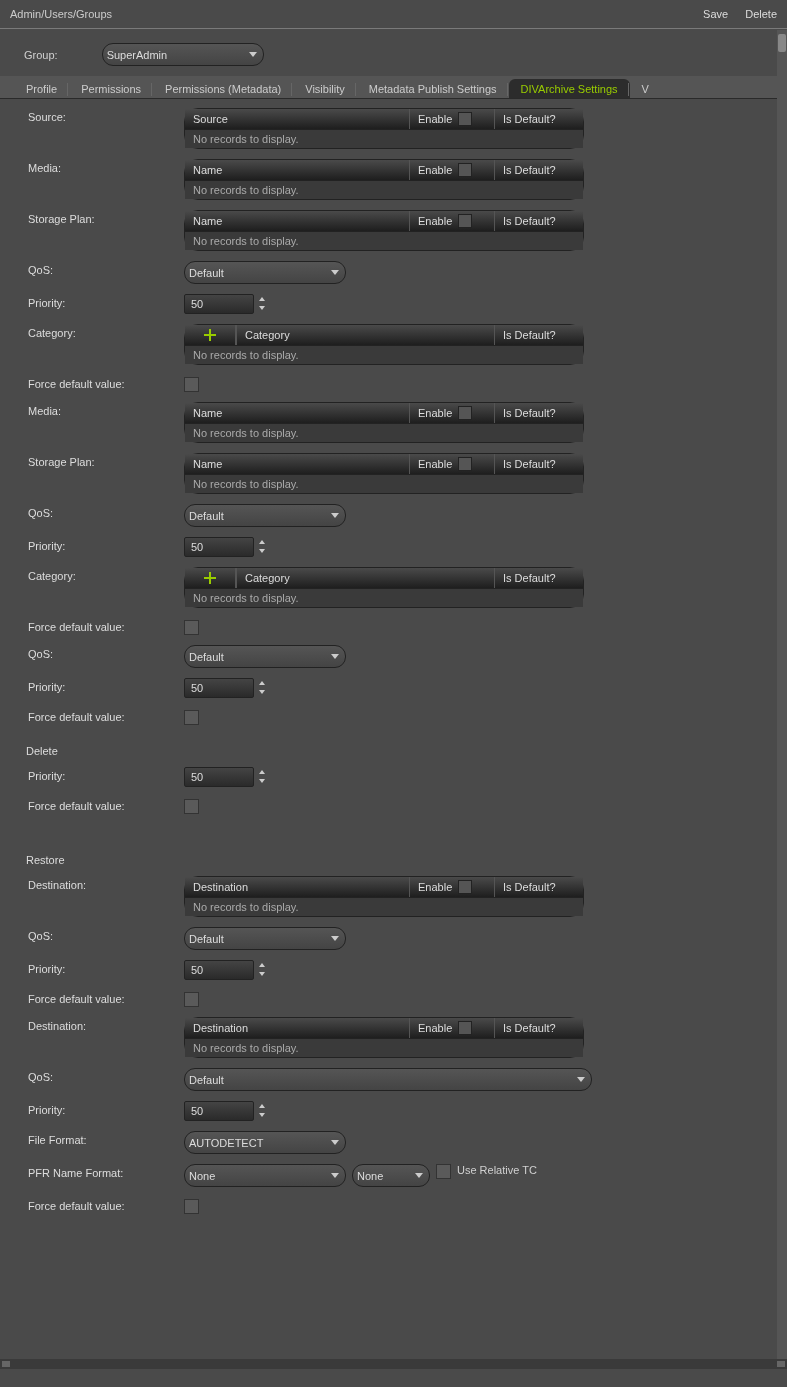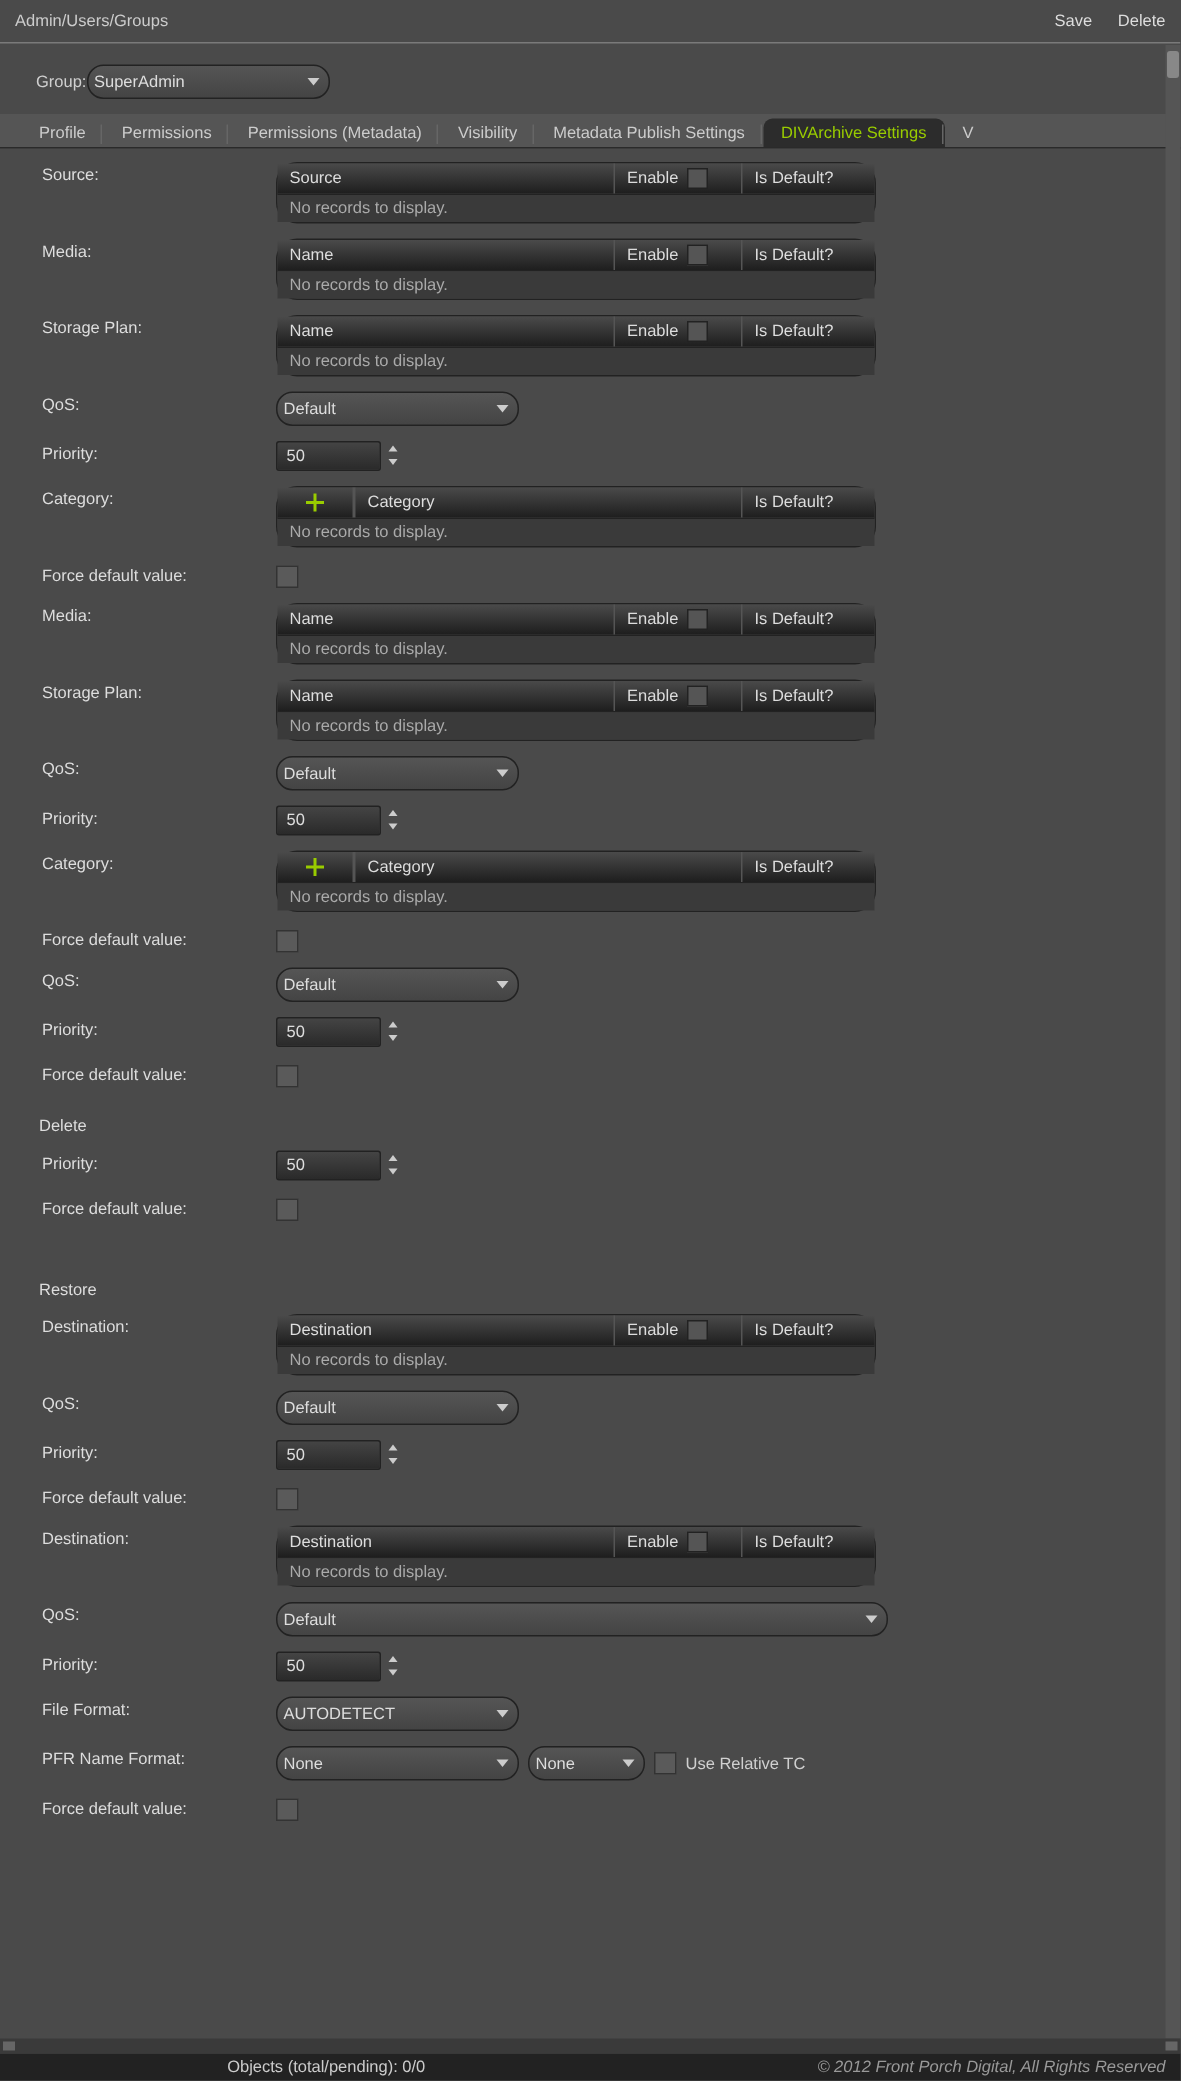--- a/index.html
+++ b/index.html
@@ -1,19 +1,19 @@
 <!DOCTYPE html>
 <html><head>
 <meta charset="utf-8">
 <style>
 html,body{margin:0;padding:0;background:#4a4a4a;font-family:Verdana,Arial,sans-serif;font-size:11px;color:#d0d0d0;width:787px;height:1387px;overflow:hidden}
 .top{height:28px;line-height:28px;padding:0 10px;border-bottom:1px solid #7a7a7a;display:flex;justify-content:space-between}
 .top .title{color:#ccc}
 .top .actions span{margin-left:14px;color:#ddd;cursor:pointer}
-.grp{padding:14px 0 10px 24px;display:flex;align-items:center;}
+.grp{padding:14px 0 10px 24px;display:flex;align-items:center;gap:44px}
 .sel{background:linear-gradient(#555,#444);border:1px solid #222;color:#ddd;height:21px;width:152px;padding:0 4px;border-radius:11px;position:relative;display:inline-flex;align-items:center}
 .sel:after{content:"";position:absolute;right:6px;top:8px;border-left:4px solid transparent;border-right:4px solid transparent;border-top:5px solid #ccc}
 .tabs{display:flex;background:#555;border-bottom:1px solid #2a2a2a;height:22px;align-items:flex-end;padding-left:14px;overflow:hidden}
 .tab{padding:4px 12px 3px;color:#ccc;font-size:11px;cursor:pointer;border-top-left-radius:6px;border-top-right-radius:6px;white-space:nowrap;position:relative}
 .tab.sep:before{content:"";position:absolute;left:-2px;top:4px;bottom:2px;width:1px;background:#666}
 .tab.active{background:#2c2c2c;color:#9c0}
 .content{position:absolute;top:108px;bottom:28px;left:0;right:10px;overflow-y:auto;overflow-x:auto;padding:0 0 0 28px}
 .section-h{color:#ddd;margin:18px 0 10px -2px;font-size:11px}
 .row{display:flex;align-items:flex-start;margin-bottom:10px}
 .lbl{width:156px;padding-top:3px;color:#ddd;font-size:11px}
@@ -30,21 +30,21 @@
 .sel-m{width:230px}
 .num{width:56px;height:18px;background:linear-gradient(#444,#2a2a2a);border:1px solid #222;color:#ddd;padding:0 6px;display:inline-flex;align-items:center;border-radius:2px}
 .spin{display:inline-flex;flex-direction:column;margin-left:2px}
 .spin span{width:12px;height:9px;display:flex;align-items:center;justify-content:center;cursor:pointer}
 .spin span:before{content:"";border-left:3px solid transparent;border-right:3px solid transparent}
 .spin .up:before{border-bottom:4px solid #ccc}
 .spin .dn:before{border-top:4px solid #ccc}
 .plus{width:34px;display:flex;align-items:center;justify-content:center;border-right:1px solid #555}
 .plus svg{width:14px;height:14px}
 .chk{width:13px;height:13px;background:#5a5a5a;border:1px solid #333;display:inline-block;margin-top:2px}
-.inline{display:inline-flex;align-items:center;gap:6px}
+.inline{display:inline-flex;gap:6px}
 .vscroll{position:absolute;right:0;top:30px;bottom:28px;width:10px;background:#555}
 .vscroll .thumb{position:absolute;left:1px;right:1px;top:4px;height:18px;background:#888;border-radius:2px}
 .bottom{position:absolute;bottom:0;left:0;right:0;height:28px}
 .hscroll{height:10px;background:#3a3a3a;position:relative}
 .hscroll:before,.hscroll:after{content:"";position:absolute;top:2px;width:8px;height:6px;background:#666}
 .hscroll:before{left:2px}
 .hscroll:after{right:2px}
 .status{height:18px;background:#222;color:#ccc;font-size:11px;display:flex;align-items:center;justify-content:space-between;padding:0 10px}
 .status .c{flex:1;text-align:center;margin-left:-120px}
 .status .r{font-style:italic;color:#999}
@@ -340,18 +340,13 @@
     </div>
 
 </div>
 
 <div class="vscroll">
     <div class="thumb"></div>
   </div>
 
 <div class="bottom">
   <div class="hscroll"></div>
-  <div class="status">
-    <span></span>
-    <span class="c">Objects (total/pending): 0/0</span>
-    <span class="r">© 2012 Front Porch Digital, All Rights Reserved</span>
-  </div>
 </div>
 
 </body></html>

